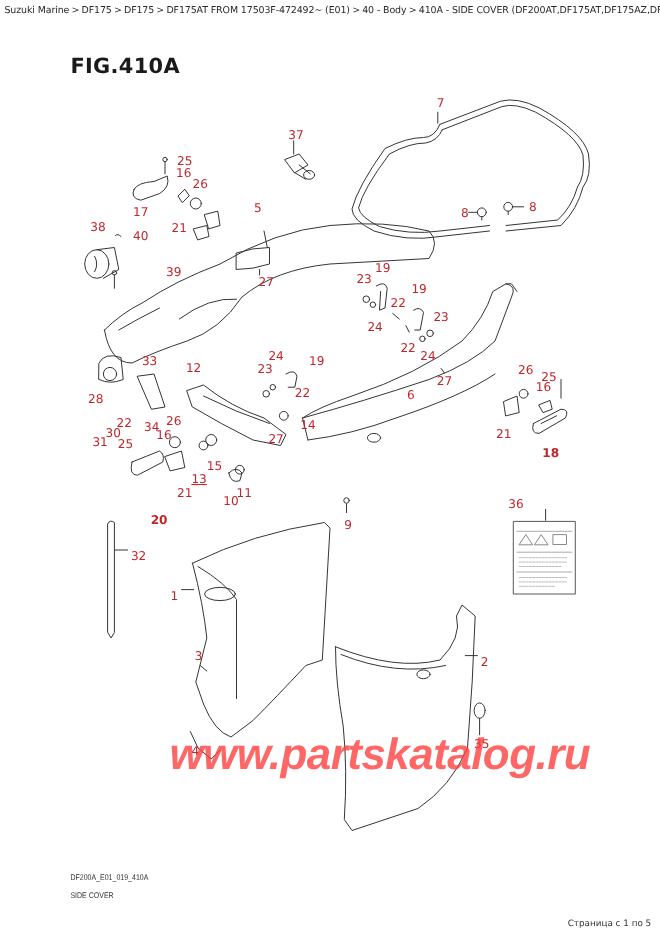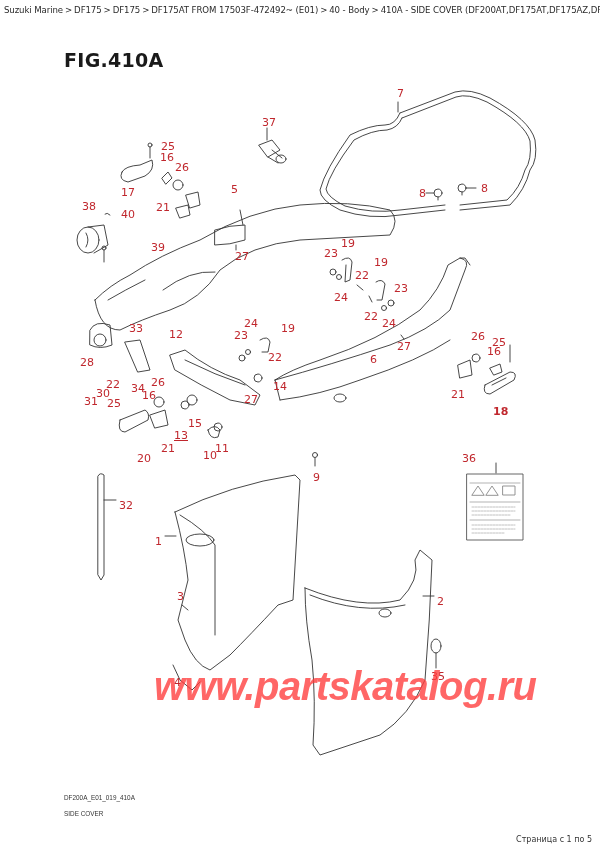--- a/index.html
+++ b/index.html
@@ -197,21 +197,21 @@
     <span class="callout" style="left: 96px; top: 388px; color: rgb(192, 39, 45);">30</span>
     <span class="callout" style="left: 84px; top: 396px; color: rgb(192, 39, 45);">31</span>
     <span class="callout" style="left: 142px; top: 390px; color: rgb(192, 39, 45);">16</span>
     <span class="callout" style="left: 107px; top: 398px; color: rgb(192, 39, 45);">25</span>
     <span class="callout" style="left: 244px; top: 394px; color: rgb(192, 39, 45);">27</span>
     <span class="callout" style="left: 188px; top: 418px; color: rgb(192, 39, 45);">15</span>
     <span class="callout" style="left: 174px; top: 430px; color: rgb(192, 39, 45); text-decoration: underline;">13</span>
     <span class="callout" style="left: 161px; top: 443px; color: rgb(192, 39, 45);">21</span>
     <span class="callout" style="left: 215px; top: 443px; color: rgb(192, 39, 45);">11</span>
     <span class="callout" style="left: 203px; top: 450px; color: rgb(192, 39, 45);">10</span>
-    <span class="callout" style="left: 137px; top: 453px; color: rgb(192, 39, 45);">20</span>
+    <span class="callout" style="left: 137px; top: 467px; color: rgb(192, 39, 45); font-weight: bold;">20</span>
     <span class="callout" style="left: 471px; top: 331px; color: rgb(192, 39, 45);">26</span>
     <span class="callout" style="left: 492px; top: 337px; color: rgb(192, 39, 45);">25</span>
     <span class="callout" style="left: 487px; top: 346px; color: rgb(192, 39, 45);">16</span>
     <span class="callout" style="left: 451px; top: 389px; color: rgb(192, 39, 45);">21</span>
     <span class="callout" style="left: 493px; top: 406px; color: rgb(192, 39, 45); font-weight: bold;">18</span>
     <span class="callout" style="left: 313px; top: 472px; color: rgb(192, 39, 45);">9</span>
     <span class="callout" style="left: 462px; top: 453px; color: rgb(192, 39, 45);">36</span>
     <span class="callout" style="left: 119px; top: 500px; color: rgb(192, 39, 45);">32</span>
     <span class="callout" style="left: 155px; top: 536px; color: rgb(192, 39, 45);">1</span>
     <span class="callout" style="left: 437px; top: 596px; color: rgb(192, 39, 45);">2</span>

